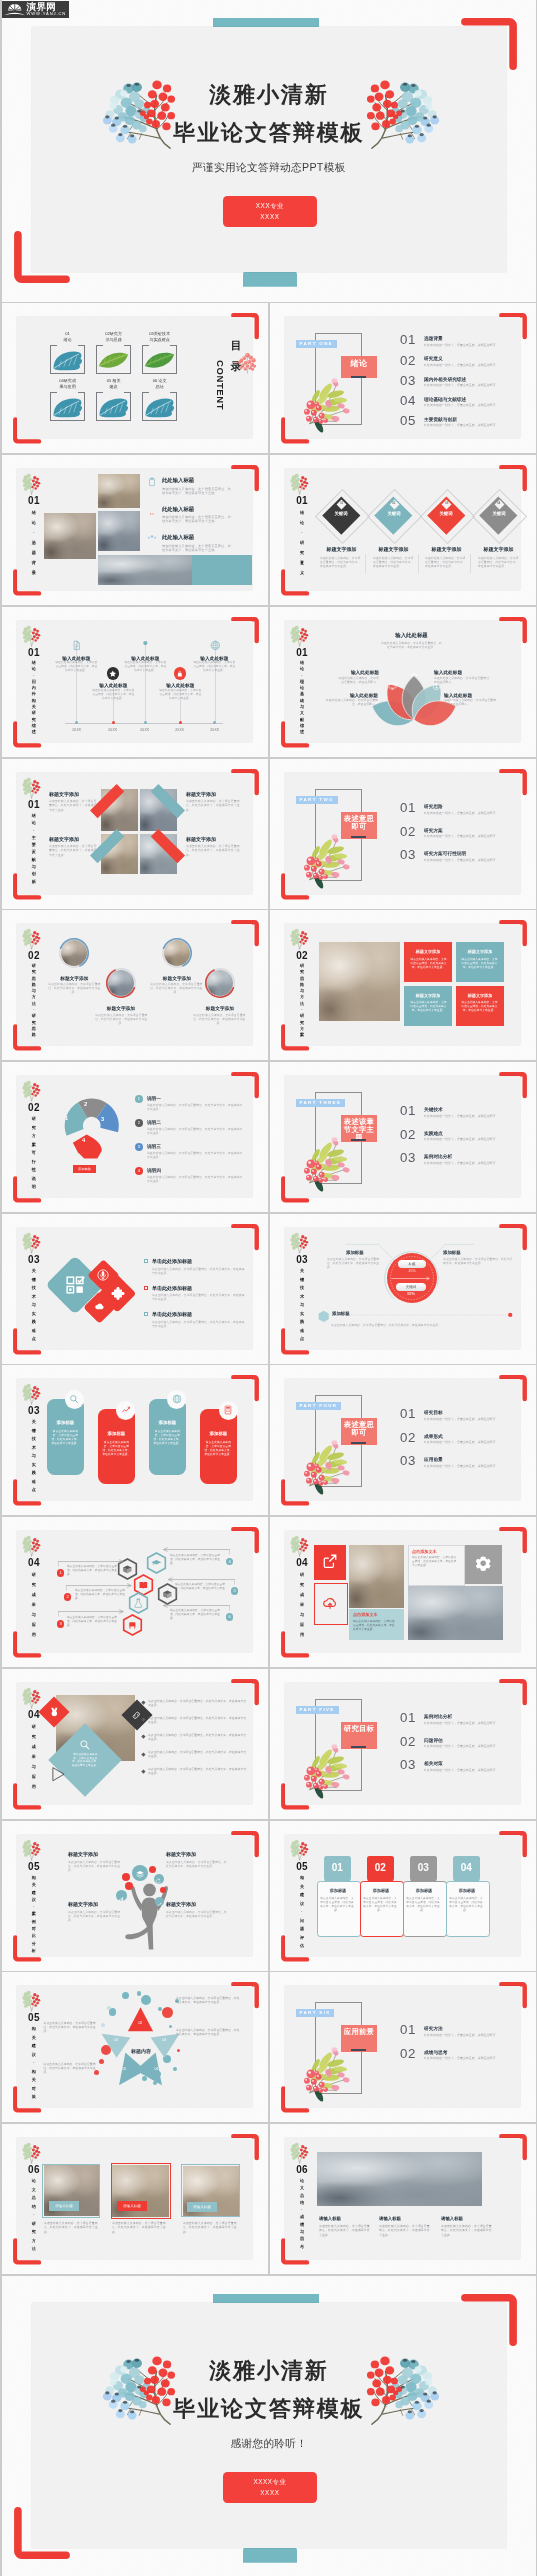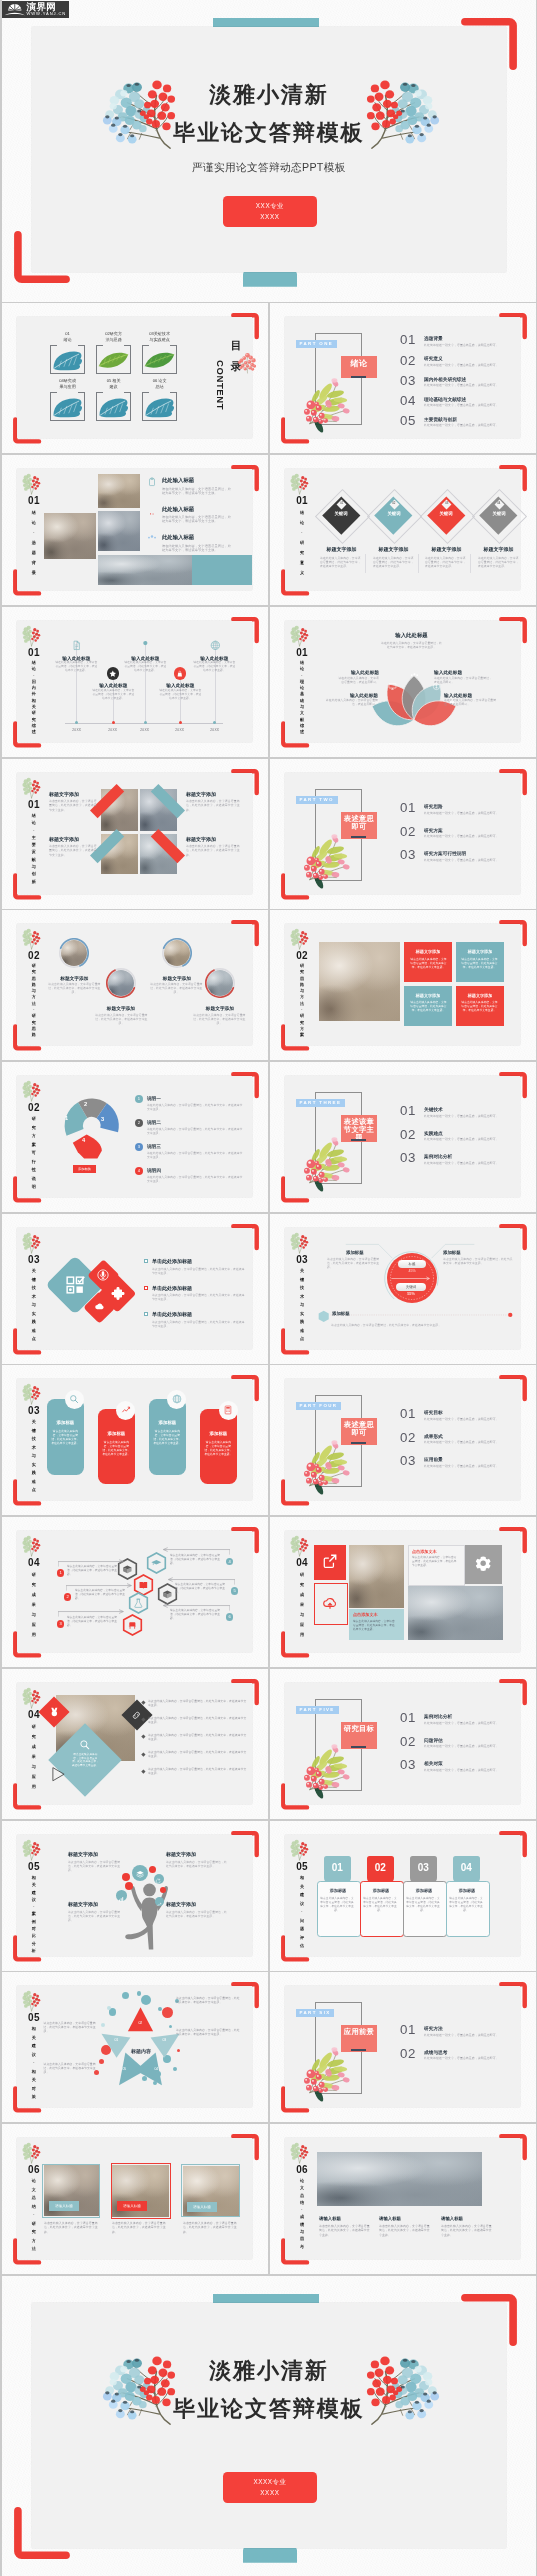--- a/index.html
+++ b/index.html
@@ -2482,19 +2482,20 @@
           <ellipse cx="22" cy="78" rx="3.6" ry="2.6" fill="#3a4a52" opacity=".8"></ellipse>
           <ellipse cx="42" cy="80" rx="3.6" ry="2.6" fill="#3a4a52" opacity=".8"></ellipse>
           <ellipse cx="34" cy="94" rx="3.6" ry="2.6" fill="#3a4a52" opacity=".8"></ellipse>
           <ellipse cx="54" cy="96" rx="3.6" ry="2.6" fill="#3a4a52" opacity=".8"></ellipse>
           <ellipse cx="62" cy="9" rx="3.6" ry="2.6" fill="#3a4a52" opacity=".8"></ellipse>
           <ellipse cx="48" cy="11" rx="3.6" ry="2.6" fill="#3a4a52" opacity=".8"></ellipse>
           <ellipse cx="66" cy="54" rx="3.6" ry="2.6" fill="#3a4a52" opacity=".8"></ellipse>
         </svg></div>
       <div style="position:absolute;left:0;right:0;top:80px;text-align:center;font-size:22px;font-weight:bold;color:#2b2b2b;letter-spacing:1.9px;white-space:nowrap;">淡雅小清新</div>
       <div style="position:absolute;left:0;right:0;top:118px;text-align:center;font-size:22px;font-weight:bold;color:#2b2b2b;letter-spacing:1.9px;white-space:nowrap;">毕业论文答辩模板</div>
+      <div style="position:absolute;left:0;right:0;top:161px;text-align:center;font-size:10.7px;color:#3c3c3c;letter-spacing:0.3px;white-space:nowrap;">感谢您的聆听！</div>
       <div style="position:absolute;left:221px;top:196px;width:94px;height:31px;background:#f4403a;border-radius:4.4px;">
         <div style="position:absolute;left:0;right:0;top:6.3px;text-align:center;font-size:6.3px;color:#fff;letter-spacing:0.6px;">XXXX专业</div>
         <div style="position:absolute;left:0;right:0;top:17px;text-align:center;font-size:6.3px;color:#fff;letter-spacing:0.6px;">XXXX</div>
       </div>
     </div>
   </div>
 
 
 </body></html>

